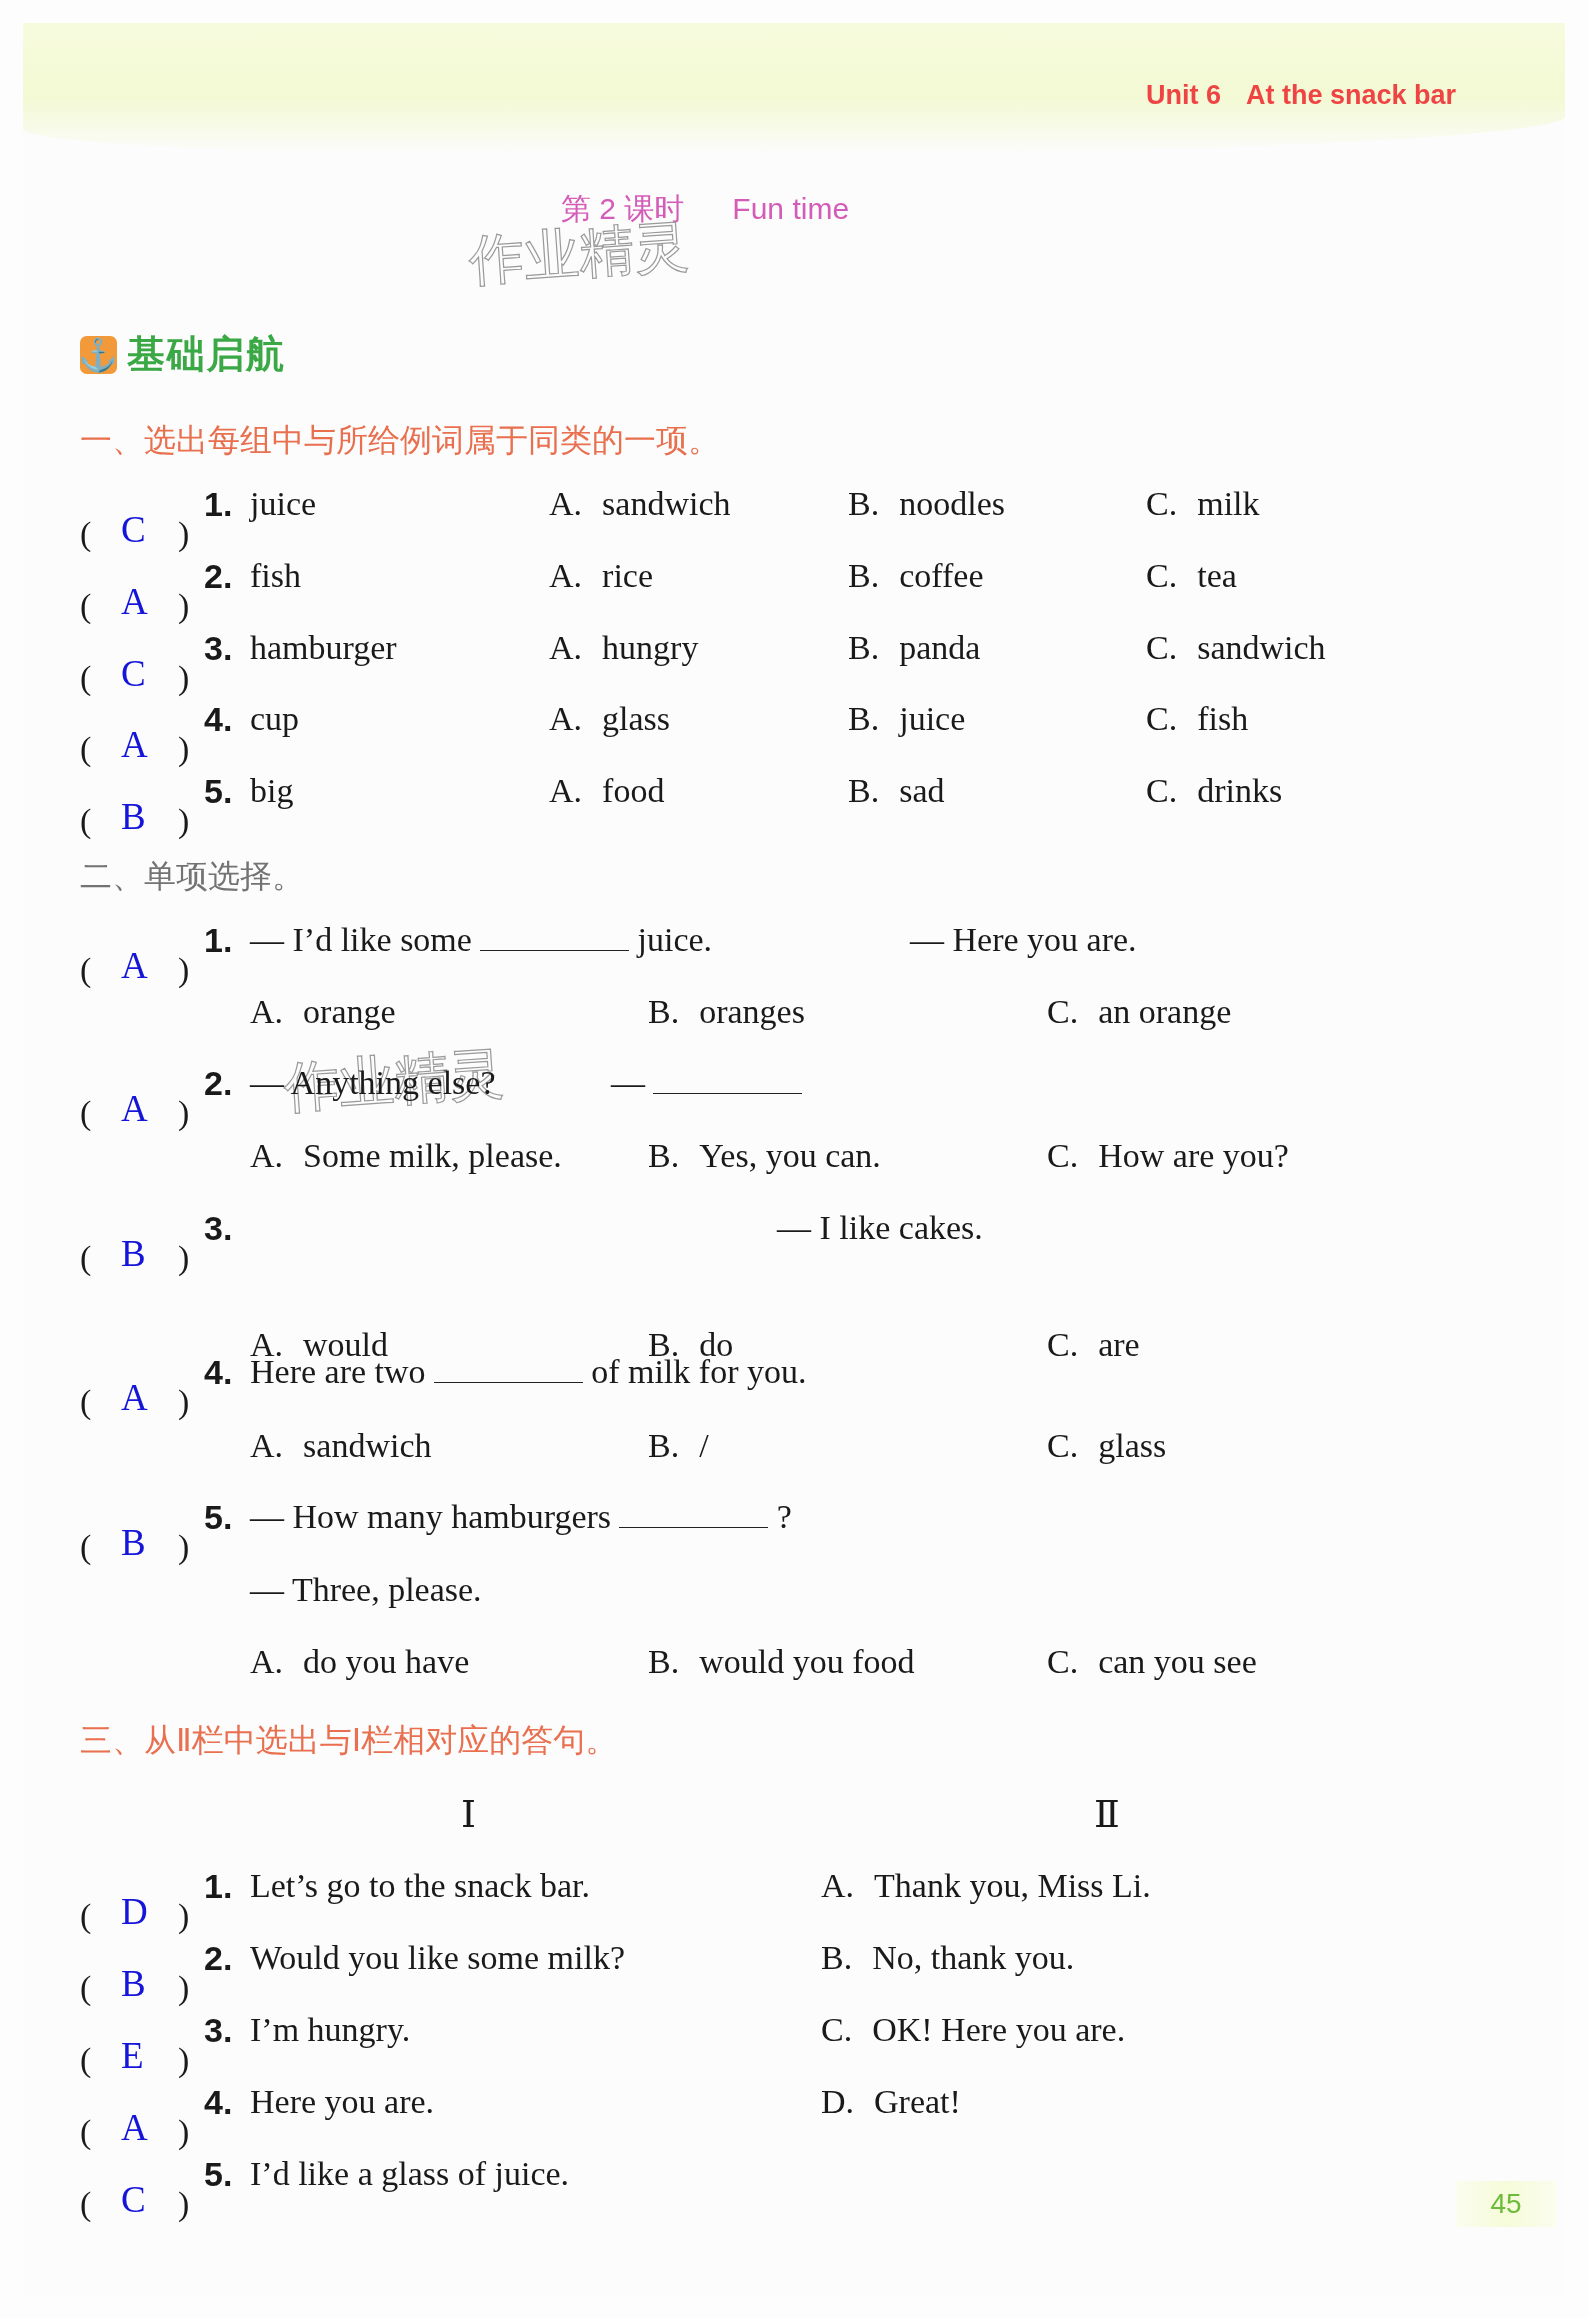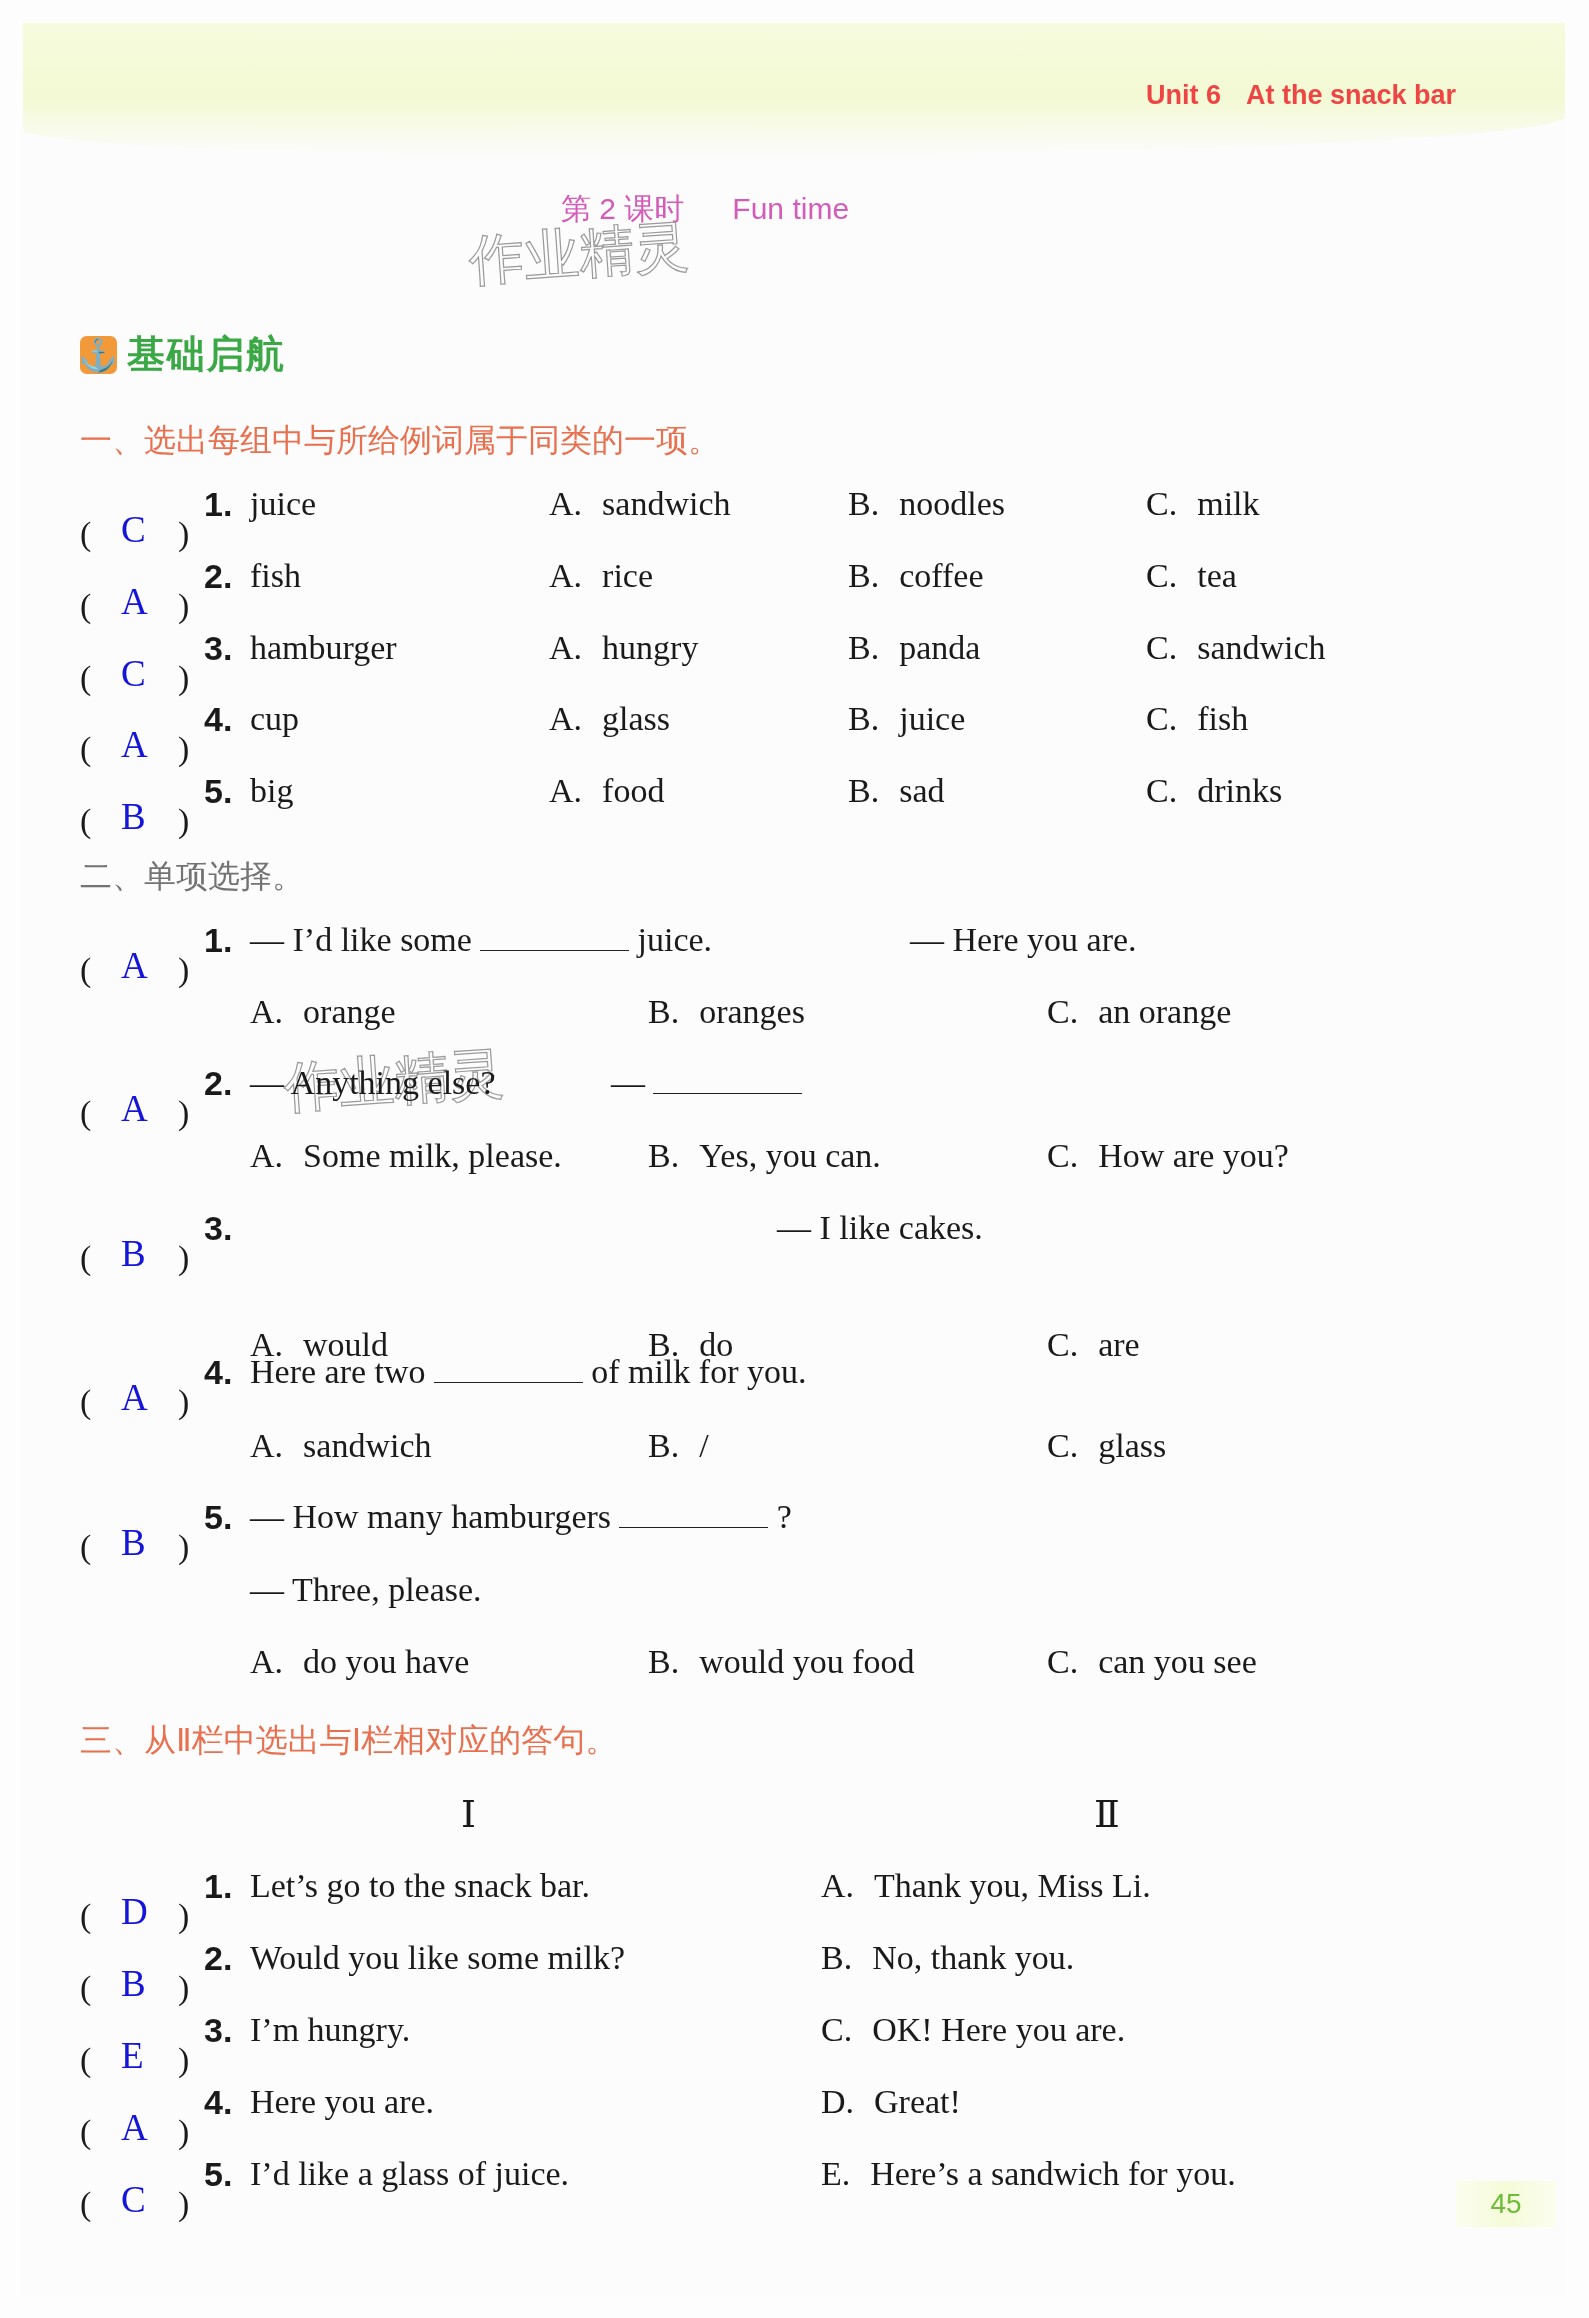--- a/index.html
+++ b/index.html
@@ -157,17 +157,17 @@
   </div>
 
 <div class="part-heading orange" style="top:1719px;">三、从Ⅱ栏中选出与Ⅰ栏相对应的答句。</div>
 <div class="col-head" style="left:461px; top:1792px;">Ⅰ</div>
 <div class="col-head" style="left:1094px; top:1792px;">Ⅱ</div>
 <div id="part3">
     <div class="row" style="top:1867px; width:1411px; height:50px;"><span class="paren"><span class="l">(</span><span class="ans">D</span><span class="r">)</span></span><span class="num">1.</span><span class="q">Let’s go to the snack bar.</span><span class="opt" style="left:741px"><span class="lbl">A.</span><span>Thank you, Miss Li.</span></span></div>
     <div class="row" style="top:1939px; width:1411px; height:50px;"><span class="paren"><span class="l">(</span><span class="ans">B</span><span class="r">)</span></span><span class="num">2.</span><span class="q">Would you like some milk?</span><span class="opt" style="left:741px"><span class="lbl">B.</span><span>No, thank you.</span></span></div>
     <div class="row" style="top:2011px; width:1411px; height:50px;"><span class="paren"><span class="l">(</span><span class="ans">E</span><span class="r">)</span></span><span class="num">3.</span><span class="q">I’m hungry.</span><span class="opt" style="left:741px"><span class="lbl">C.</span><span>OK! Here you are.</span></span></div>
     <div class="row" style="top:2083px; width:1411px; height:50px;"><span class="paren"><span class="l">(</span><span class="ans">A</span><span class="r">)</span></span><span class="num">4.</span><span class="q">Here you are.</span><span class="opt" style="left:741px"><span class="lbl">D.</span><span>Great!</span></span></div>
-    <div class="row" style="top:2155px; width:1411px; height:50px;"><span class="paren"><span class="l">(</span><span class="ans">C</span><span class="r">)</span></span><span class="num">5.</span><span class="q">I’d like a glass of juice.</span><span class="opt" style="left:741px"><span class="lbl">E.</span><span>Here’s a sandwich for you.</span></span></div>
+    <div class="row" style="top:2155px; width:1411px; height:50px;"><span class="paren"><span class="l">(</span><span class="ans">C</span><span class="r">)</span></span><span class="num">5.</span><span class="q">I’d like a glass of juice.</span></div>
   </div>
 
 <div class="page-num">45</div>
 
 
 </body></html>

